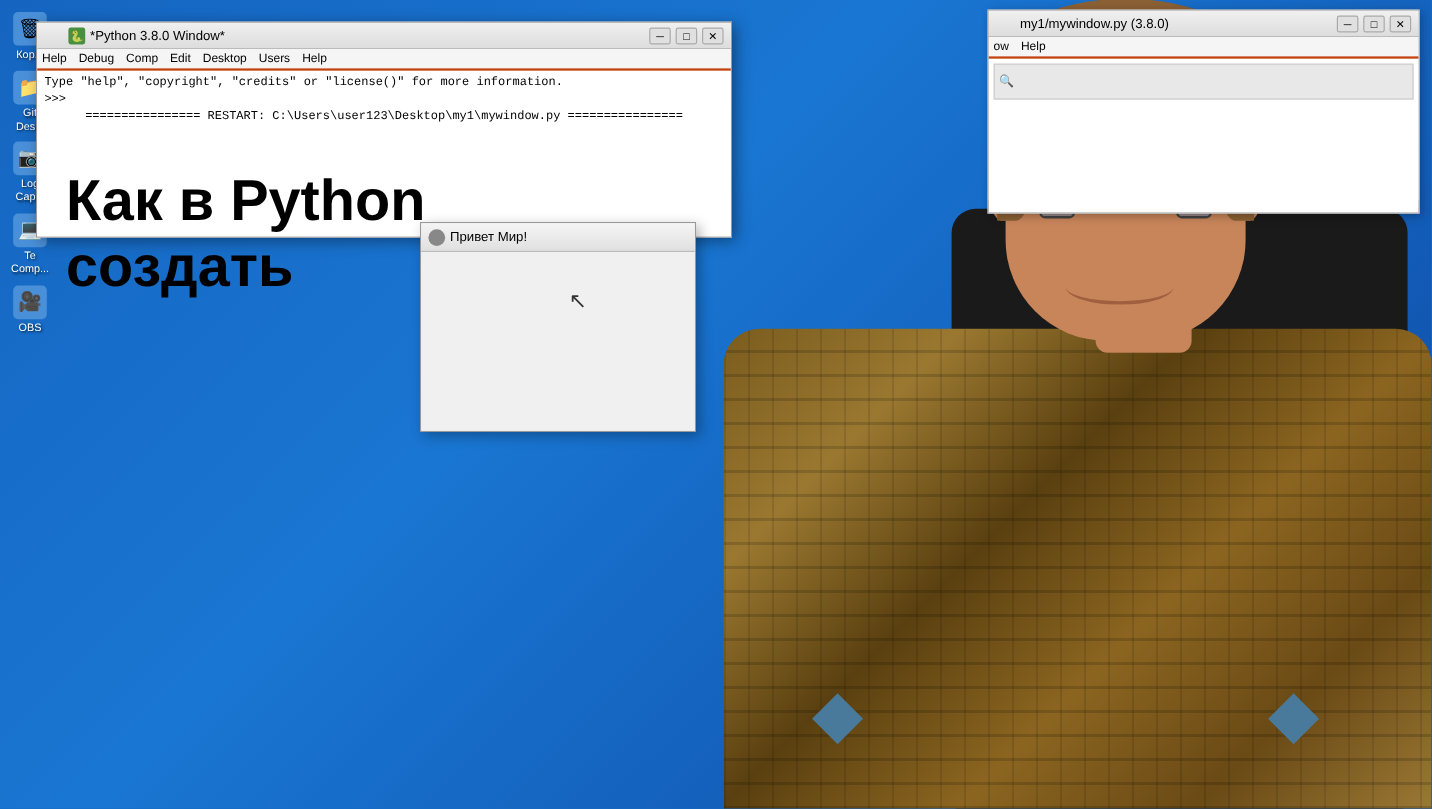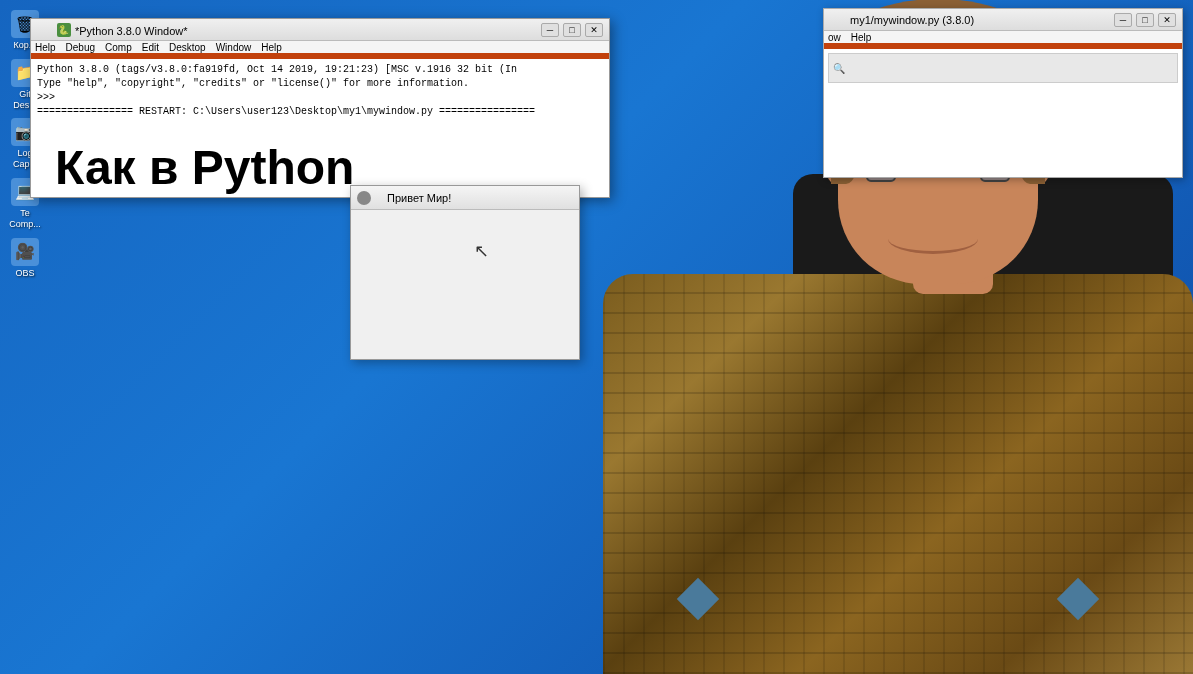--- a/index.html
+++ b/index.html
@@ -100,21 +100,21 @@
       background: linear-gradient(to bottom, #f0f0f0, #ddd);
       display: flex;
       align-items: center;
       justify-content: space-between;
       padding: 0 6px;
       border-bottom: 1px solid #bbb;
     }
 
     .window-titlebar .title-left {
       display: flex;
-      align-items: flex-end;
+      align-items: center;
       gap: 4px;
       font-size: 11px;
       color: #000;
       padding-left: 20px;
     }
 
     .window-titlebar .title-icon {
       width: 14px;
       height: 14px;
       background: #4a8f3f;
@@ -146,38 +146,38 @@
 
     .win-ctrl.close { background: #e0e0e0; }
 
     .window-menubar {
       height: 18px;
       background: #f5f5f5;
       display: flex;
       align-items: center;
       padding: 0 4px;
       gap: 10px;
-      border-bottom: 6px solid #c2410c;
+      border-bottom: 2px solid #c2410c;
       font-size: 10px;
       color: #000;
     }
 
     .window-content {
       background: #ffffff;
       padding: 4px 6px;
       font-family: 'Courier New', monospace;
       font-size: 10px;
       color: #000;
       line-height: 1.4;
       height: calc(100% - 40px);
       overflow: hidden;
     }
 
     .window-content .prompt { color: #000; }
-    .window-content .restart-line { color: #000; }
+    .window-content .restart-line { color: #000; text-align: center; }
 
     
     .tkinter-window {
       position: absolute;
       top: 185px;
       left: 350px;
       width: 230px;
       height: 175px;
       background: #f0f0f0;
       border: 1px solid #999;
@@ -187,21 +187,21 @@
 
     .tkinter-titlebar {
       height: 24px;
       background: linear-gradient(to bottom, #f5f5f5, #e0e0e0);
       display: flex;
       align-items: center;
       padding: 0 6px;
       border-bottom: 1px solid #bbb;
       font-size: 11px;
       color: #000;
-      gap: 16px;
+      gap: 4px;
     }
 
     .tkinter-icon {
       width: 14px;
       height: 14px;
       background: #888;
       border-radius: 50%;
       font-size: 8px;
     }
 
@@ -274,25 +274,24 @@
       <div class="win-ctrl">□</div>
       <div class="win-ctrl close">✕</div>
     </div>
   </div>
   <div class="window-menubar">
     <span>Help</span>
     <span>Debug</span>
     <span>Comp</span>
     <span>Edit</span>
     <span>Desktop</span>
-    <span>Window</span>
+    <span>Users</span>
     <span>Help</span>
   </div>
   <div class="window-content">
-    <div>Python 3.8.0 (tags/v3.8.0:fa919fd, Oct 14 2019, 19:21:23) [MSC v.1916 32 bit (In</div>
     <div>Type "help", "copyright", "credits" or "license()" for more information.</div>
     <div class="prompt">&gt;&gt;&gt; </div>
     <div class="restart-line">================ RESTART: C:\Users\user123\Desktop\my1\mywindow.py ================</div>
   </div>
 </div>
 
 <div class="editor-window-inner">
   <div class="window-titlebar">
     <div class="title-left">
       <span>my1/mywindow.py (3.8.0)</span>
@@ -321,21 +320,21 @@
   </div>
   <div class="tkinter-body">
 
     <div style="position:absolute; top: 30px; right: 90px; font-size: 18px; color: #333; pointer-events: none;">↖</div>
   </div>
 </div>
 
 <div class="overlay-text">
   <div class="main-title">
     <span>Как в Python</span><br>
-    <br>
+    <span>создать</span><br>
     <br>
   </div>
 </div>
 
 <div class="person-area">
 
   <div style="position:absolute; bottom: 0; right: 20px; width: 380px; height: 500px; background: #1a1a1a; border-radius: 20px 20px 5px 5px; z-index: 6;"></div>
 
   <div style="position:absolute; bottom: 0; right: 0; width: 590px; height: 400px; background: linear-gradient(135deg, #7a5c1e 0%, #9a7830 20%, #5a4010 40%, #8b6520 60%, #6a4a15 80%, #9a7835 100%); z-index: 9; border-radius: 30px 30px 0 0;">
 

